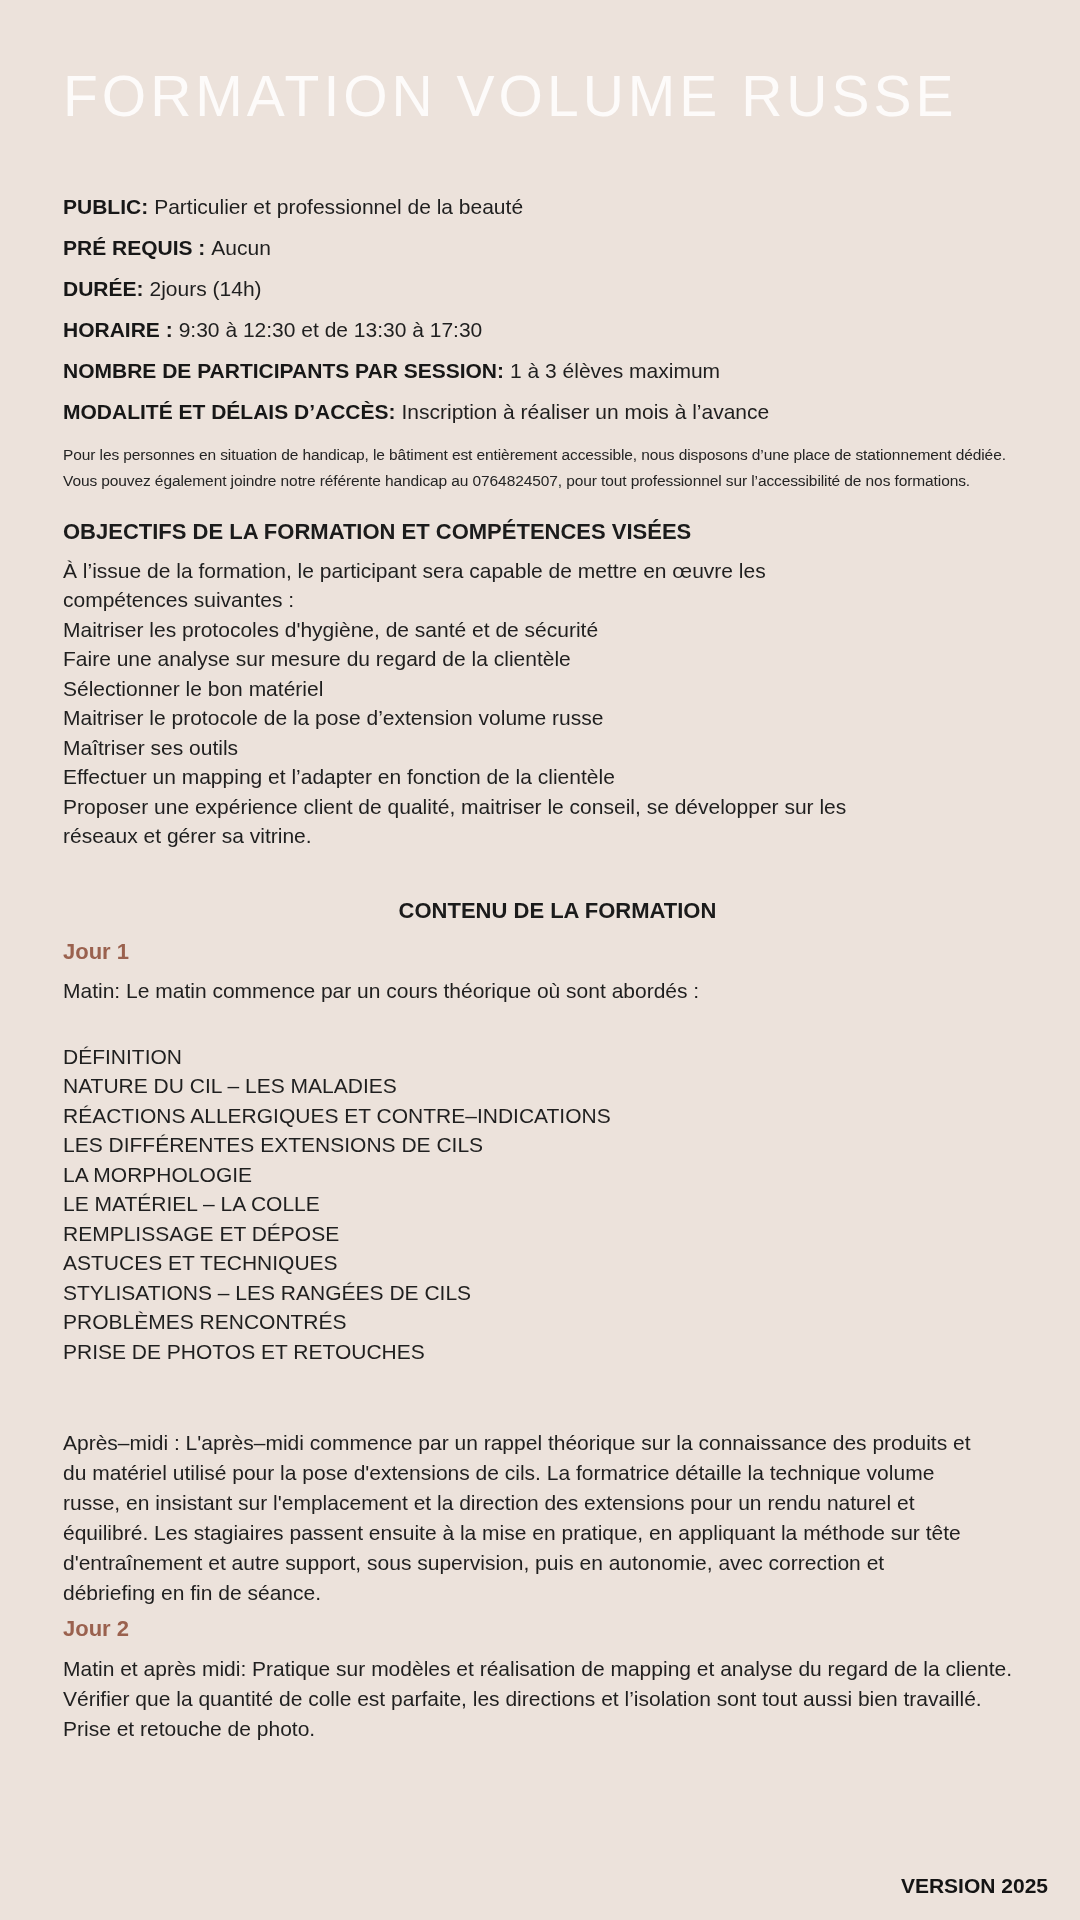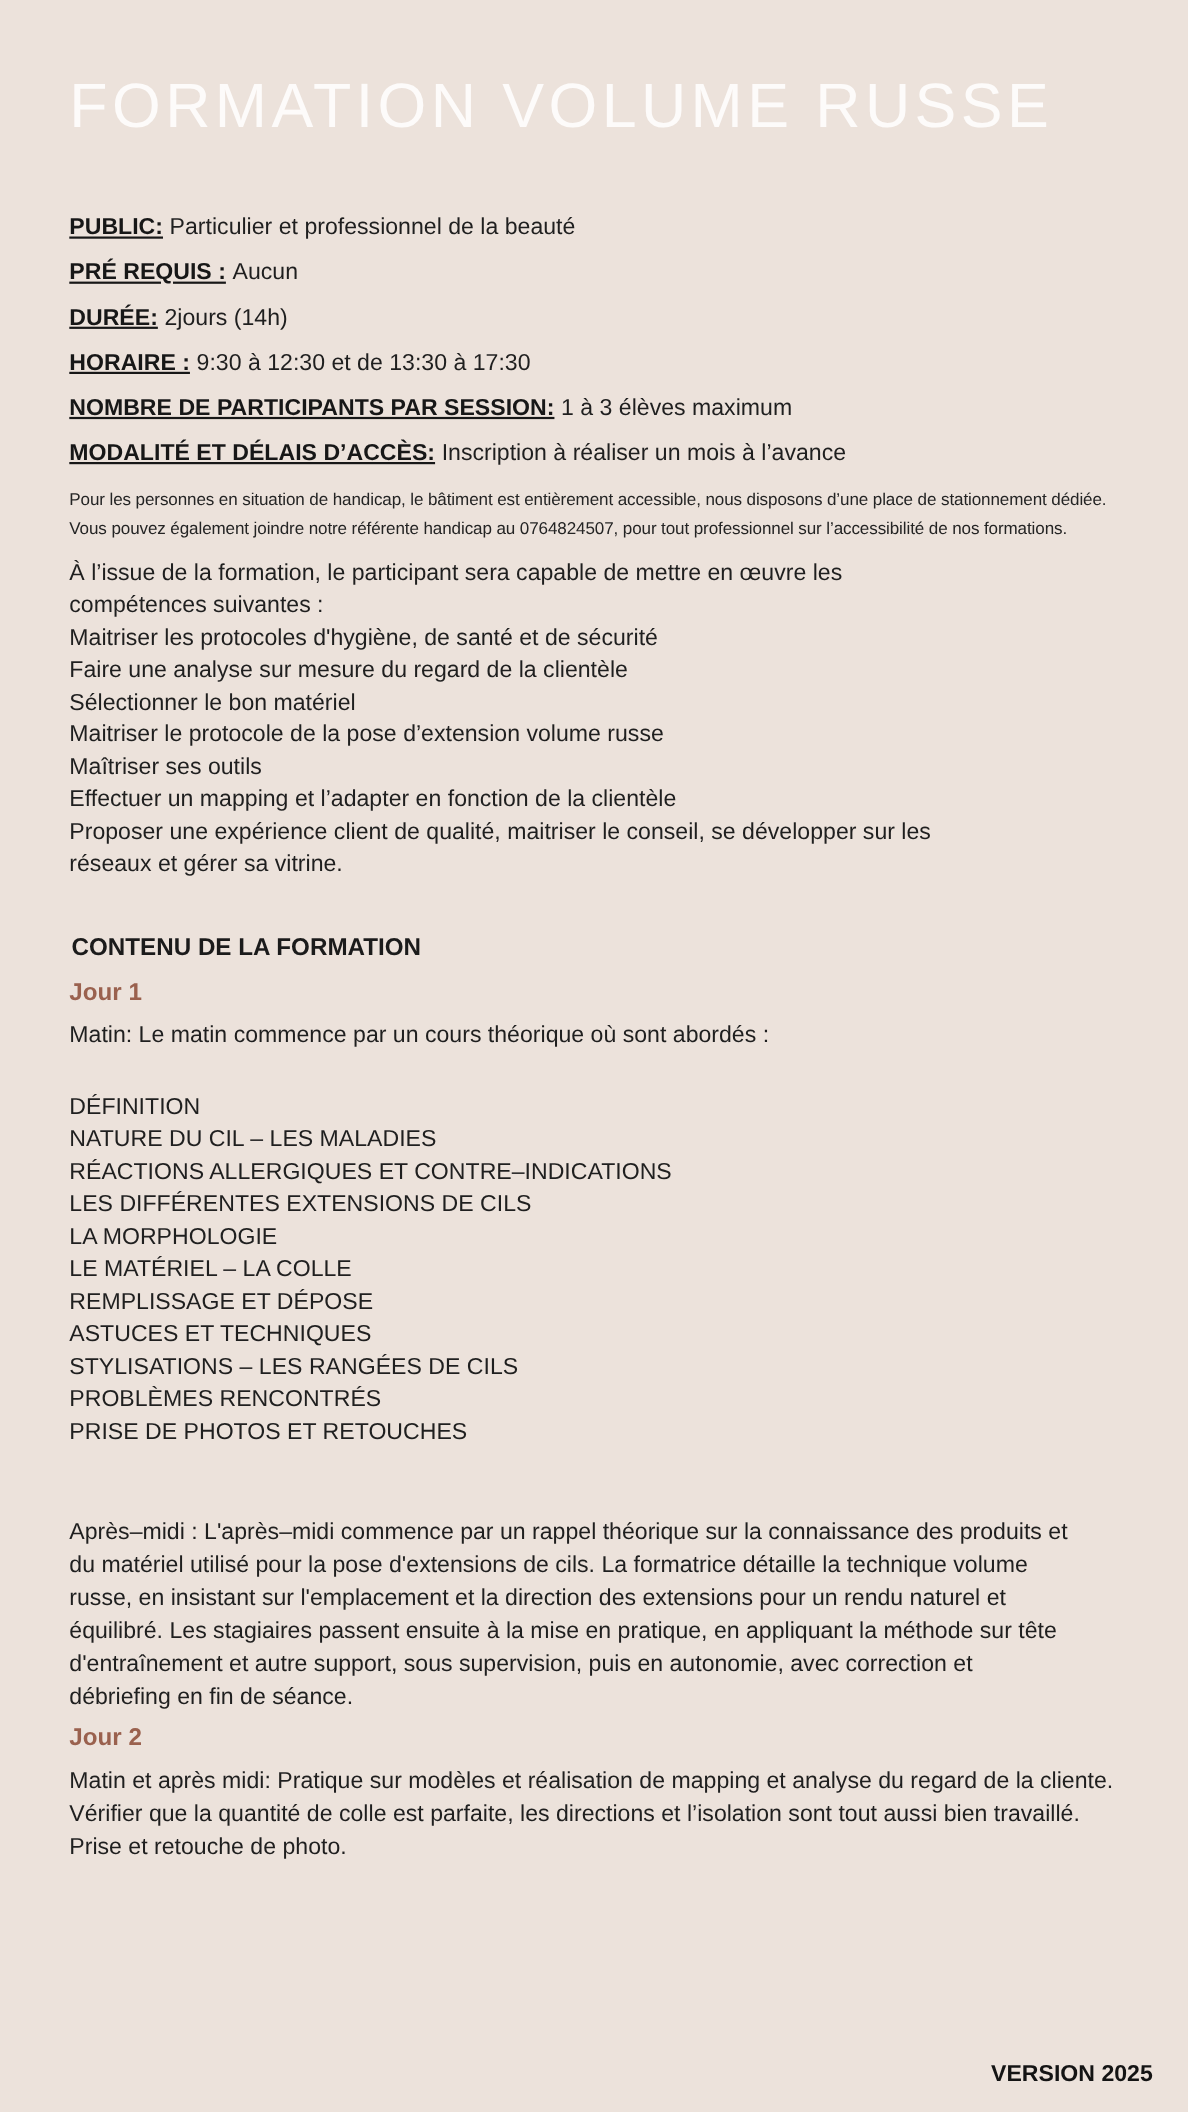--- a/index.html
+++ b/index.html
@@ -21,21 +21,21 @@
     font-weight: 300;
     letter-spacing: 4px;
     line-height: 1.15;
     color: #fdfbfa;
     white-space: nowrap;
   }
 
   .info { margin-top: 66px; }
   .info-row { font-size: 21px; line-height: 21px; margin-bottom: 20px; white-space: nowrap; }
   .info-row.last { margin-bottom: 4px; }
-  .info-label { font-weight: 700; color: #171717; text-decoration: underline; }
+  .info-label { font-weight: 700; color: #171717; }
   .info-value { margin-left: 6px; font-weight: 400; }
 
   .note-line {
     font-size: 15.5px;
     line-height: 26px;
     letter-spacing: -0.1px;
     white-space: nowrap;
     color: #242424;
   }
 
@@ -43,21 +43,21 @@
     font-size: 22px;
     font-weight: 700;
     line-height: 24px;
     color: #1b1b1b;
     margin: 0;
   }
   .objectives-heading { margin-top: 26px; }
   .objectives-lines { margin-top: 12px; }
   .text-line { font-size: 21px; line-height: 29.5px; white-space: nowrap; }
 
-  .content-heading { margin-top: 48px; margin-left: 2px; }
+  .content-heading { margin-top: 48px; margin-left: 2px; text-align: center; }
 
   .day-label {
     margin-top: 18px;
     font-size: 22px;
     line-height: 22px;
     font-weight: 600;
     color: #9a614e;
   }
   .morning-line { margin-top: 17px; font-size: 21px; line-height: 22px; white-space: nowrap; }
 
@@ -103,20 +103,21 @@
     <div class="info-row">
       <span class="info-label">NOMBRE DE PARTICIPANTS PAR SESSION:</span><span class="info-value">1 à 3 élèves maximum</span>
     </div>
     <div class="info-row">
       <span class="info-label">MODALITÉ ET DÉLAIS D’ACCÈS:</span><span class="info-value">Inscription à réaliser un mois à l’avance</span>
     </div>
     <div class="note-line">Pour les personnes en situation de handicap, le bâtiment est entièrement accessible, nous disposons d’une place de stationnement dédiée.</div>
     <div class="note-line">Vous pouvez également joindre notre référente handicap au 0764824507, pour tout professionnel sur l’accessibilité de nos formations.</div>
   </div>
 
+  <h2 class="section-heading objectives-heading">OBJECTIFS DE LA FORMATION ET COMPÉTENCES VISÉES</h2>
 
   <div class="objectives-lines">
     <div class="text-line">À l’issue de la formation, le participant sera capable de mettre en œuvre les</div>
     <div class="text-line">compétences suivantes :</div>
     <div class="text-line">Maitriser les protocoles d'hygiène, de santé et de sécurité</div>
     <div class="text-line">Faire une analyse sur mesure du regard de la clientèle</div>
     <div class="text-line">Sélectionner le bon matériel</div>
     <div class="text-line">Maitriser le protocole de la pose d’extension volume russe</div>
     <div class="text-line">Maîtriser ses outils</div>
     <div class="text-line">Effectuer un mapping et l’adapter en fonction de la clientèle</div>

